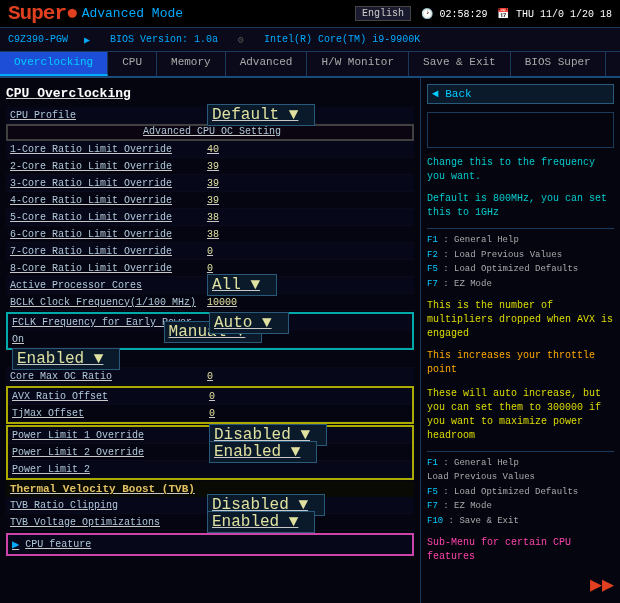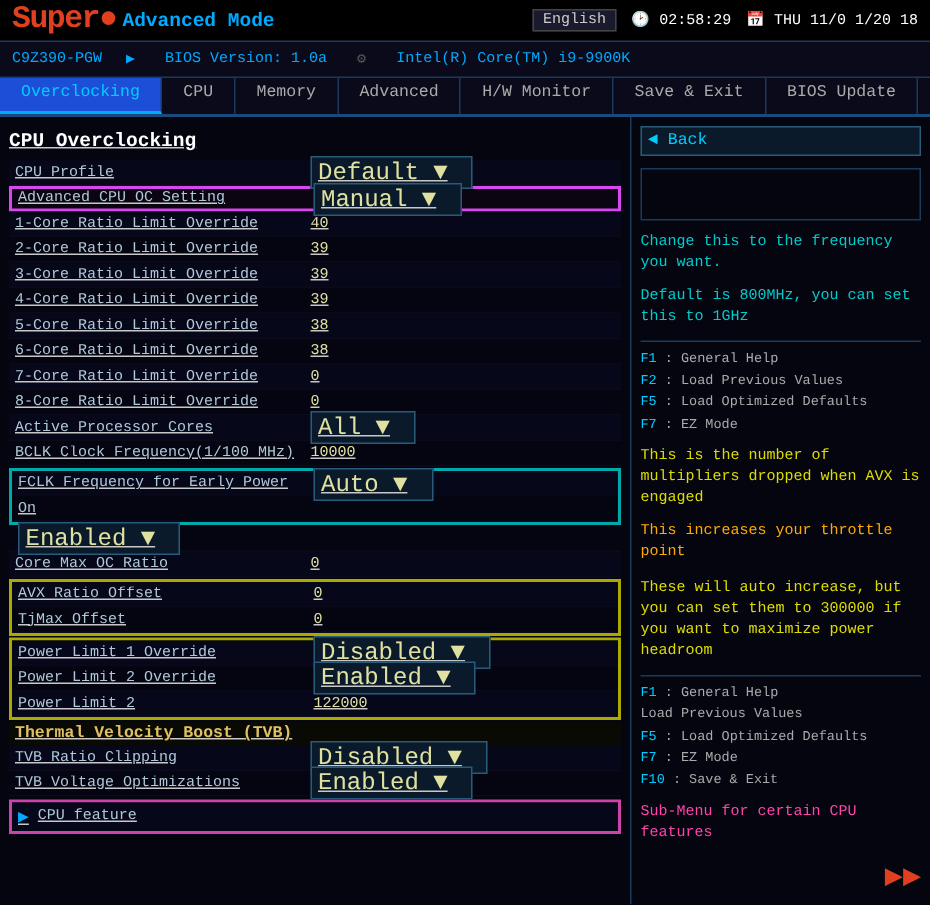--- a/index.html
+++ b/index.html
@@ -26,21 +26,21 @@
       color: #fff;
       font-size: 21px;
       font-weight: bold;
       letter-spacing: -1px;
       margin-right: 4px;
     }
     .logo span { color: #e04020; }
     .mode-title {
       color: #00aaff;
       font-size: 13px;
-      font-weight: bold;
+      font-weight: normal;
       margin-right: auto;
     }
     .top-right {
       display: flex;
       align-items: center;
       gap: 10px;
       font-size: 10px;
       color: #aaa;
     }
     .lang-btn {
@@ -141,22 +141,23 @@
       background: #0a1a2a;
       border: 1px solid #2a5a7a;
       padding: 1px 16px 1px 4px;
       position: relative;
       font-size: 16px;
       color: #e0e0a0;
     }
 
     
     .row-highlight-red {
-      border: 2px solid #d946ef;
+      border: 2px solid #404040;
       background: #0a0510 !important;
+      flex-direction: column;
     }
 
     
     .right-panel {
       width: 200px;
       padding: 6px;
       border-left: 1px solid #1a3a5c;
       display: flex;
       flex-direction: column;
       gap: 4px;
@@ -242,21 +243,21 @@
   <span class="cpu-info">Intel(R) Core(TM) i9-9900K</span>
 </div>
 
 <div class="nav-tabs">
   <div class="nav-tab active">Overclocking</div>
   <div class="nav-tab">CPU</div>
   <div class="nav-tab">Memory</div>
   <div class="nav-tab">Advanced</div>
   <div class="nav-tab">H/W Monitor</div>
   <div class="nav-tab">Save &amp; Exit</div>
-  <div class="nav-tab">BIOS Update</div>
+  <div class="nav-tab">BIOS Super</div>
 </div>
 
 <div class="main-content">
 
   <div class="left-panel">
     <div class="section-title">CPU Overclocking</div>
 
     <div class="settings-table">
 
       <div class="setting-row">
@@ -358,21 +359,20 @@
           </span>
         </div>
         <div class="setting-row">
           <span class="setting-label">Power Limit 2 Override</span>
           <span class="setting-value">
             <span class="dropdown-box">Enabled ▼</span>
           </span>
         </div>
         <div class="setting-row">
           <span class="setting-label">Power Limit 2</span>
-          <span class="setting-value">122000</span>
         </div>
       </div>
 
       <div class="tvb-title">Thermal Velocity Boost (TVB)</div>
       <div class="setting-row">
         <span class="setting-label">TVB Ratio Clipping</span>
         <span class="setting-value">
           <span class="dropdown-box">Disabled ▼</span>
         </span>
       </div>

